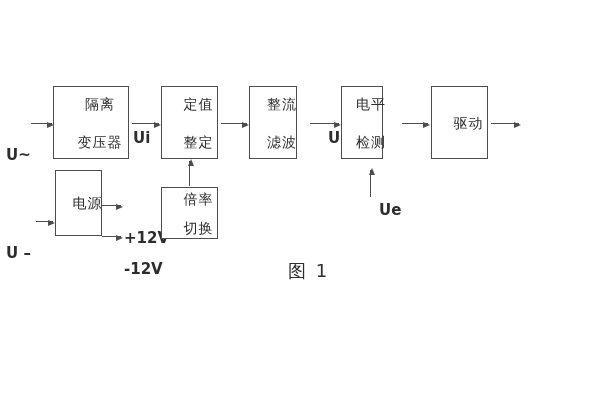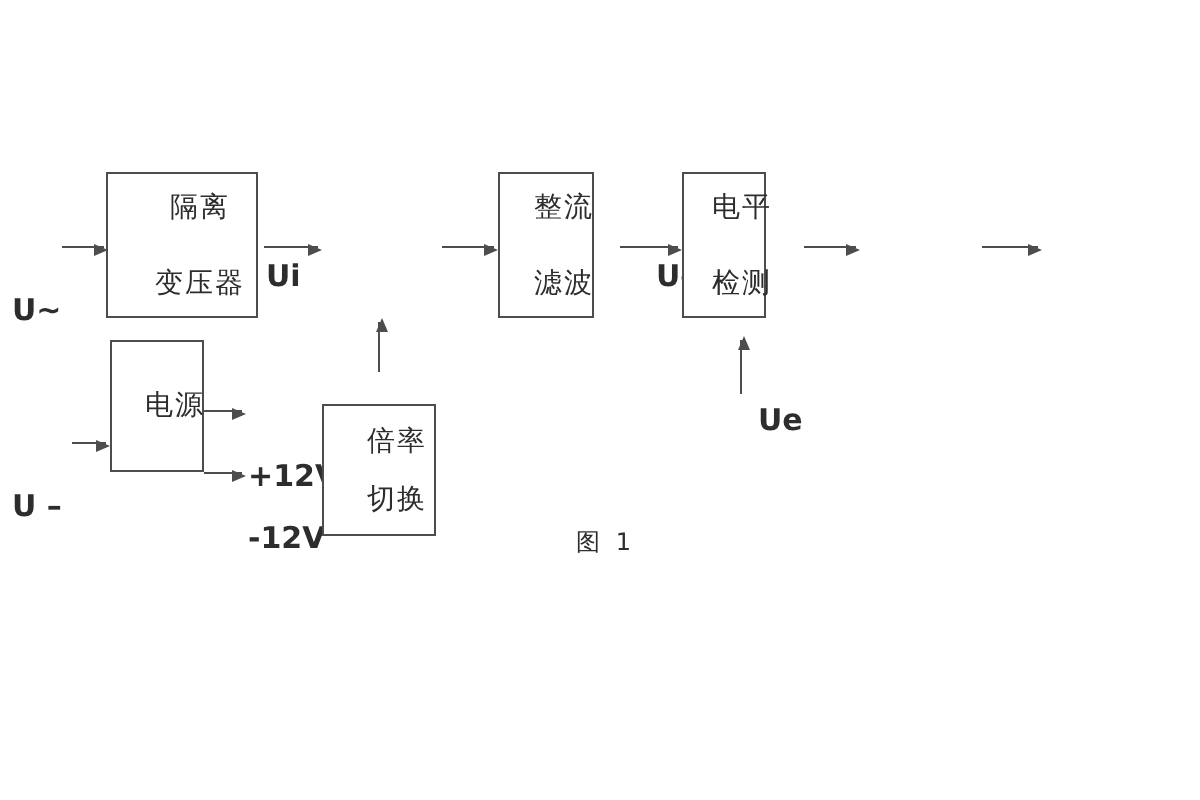--- a/index.html
+++ b/index.html
@@ -48,77 +48,84 @@
   
   .sig{
     position:absolute;
     font-size:15px;line-height:18px;
     font-weight:600;
     white-space:nowrap;
     margin-top:32px;
   }
   .cap{
     position:absolute;
-    font-size:12px;line-height:18px;
+    font-size:18px;line-height:18px;
     letter-spacing:2px;
     white-space:nowrap;
   }
 </style>
 </head>
 <body>
 
 <div class="canvas">
 
   <span class="sig" style="left:6px;top:114px">U~</span>
   <div class="ar" style="left:31px;top:123px;width:21px"></div>
 
   <div class="box tall" style="left:53px;top:86px;width:76px;height:73px">
     <span class="bline">隔离</span>
     <span class="bline">变压器</span>
   </div>
 
   <span class="sig" style="left:133px;top:97px">Ui</span>
   <div class="ar" style="left:132px;top:123px;width:27px"></div>
 
+  <div class="box tall" style="left:161px;top:86px;width:57px;height:73px">
+    <span class="bline">定值</span>
+    <span class="bline">整定</span>
+  </div>
 
   <div class="ar" style="left:221px;top:123px;width:26px"></div>
 
   <div class="box tall" style="left:249px;top:86px;width:48px;height:73px">
     <span class="bline">整流</span>
     <span class="bline">滤波</span>
   </div>
 
   <span class="sig" style="left:328px;top:97px">Uo</span>
   <div class="ar" style="left:310px;top:123px;width:29px"></div>
 
   <div class="box tall" style="left:341px;top:86px;width:42px;height:73px">
     <span class="bline">电平</span>
     <span class="bline">检测</span>
   </div>
 
   <div class="ar" style="left:402px;top:123px;width:26px"></div>
 
+  <div class="box" style="left:431px;top:86px;width:57px;height:73px">
+    <span class="bline">驱动</span>
+  </div>
 
   <div class="ar" style="left:491px;top:123px;width:28px"></div>
 
 
   <span class="sig" style="left:6px;top:212px">U –</span>
   <div class="ar" style="left:36px;top:221px;width:17px"></div>
 
   <div class="box" style="left:55px;top:170px;width:47px;height:66px">
     <span class="bline">电源</span>
   </div>
 
   <div class="ar" style="left:102px;top:205px;width:19px"></div>
   <span class="sig" style="left:124px;top:197px">+12V</span>
 
   <div class="ar" style="left:102px;top:236px;width:19px"></div>
   <span class="sig" style="left:124px;top:228px">-12V</span>
 
-  <div class="box mid" style="left:161px;top:202px;width:57px;height:66px">
+  <div class="box mid" style="left:161px;top:187px;width:57px;height:52px">
     <span class="bline">倍率</span>
     <span class="bline">切换</span>
   </div>
   <div class="au" style="left:189px;top:161px;height:25px"></div>
 
   <div class="au" style="left:370px;top:170px;height:27px"></div>
   <span class="sig" style="left:379px;top:169px">Ue</span>
 
   <span class="cap" style="left:288px;top:262px">图 1</span>
 

